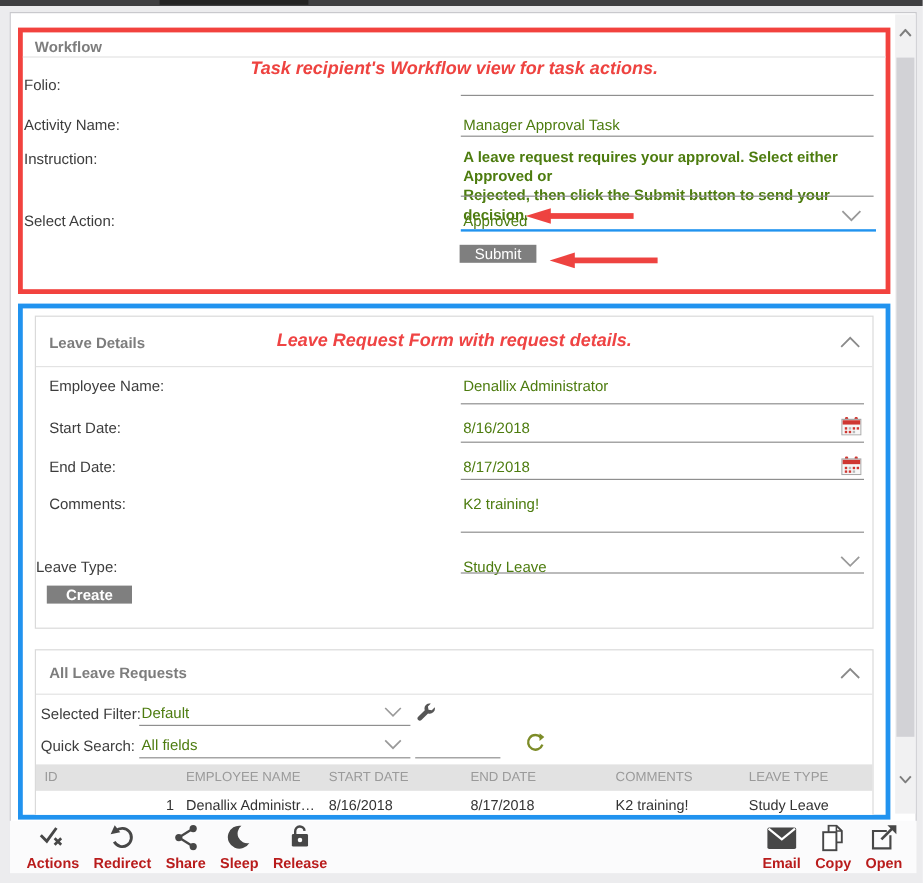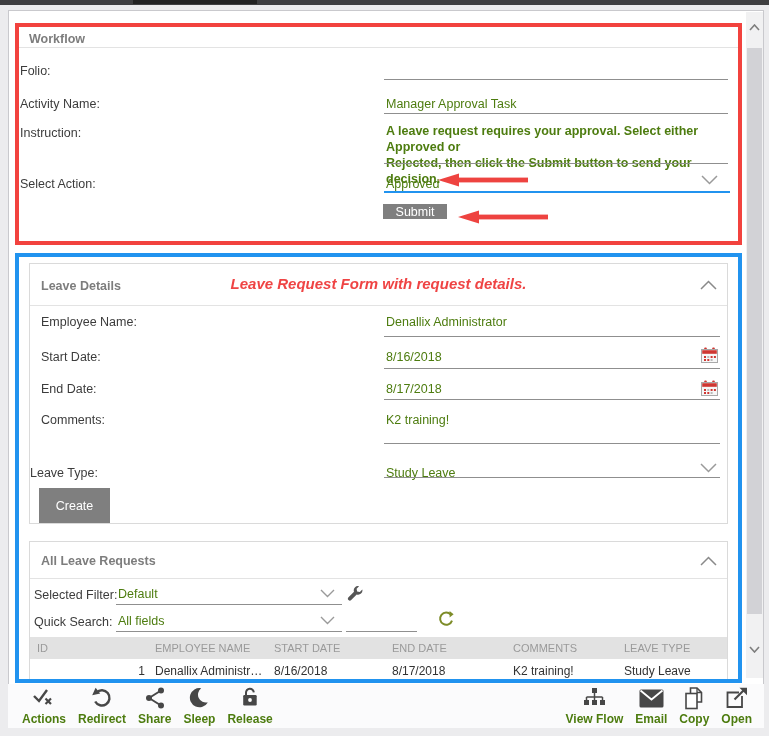--- a/index.html
+++ b/index.html
@@ -52,40 +52,41 @@
   .tbl-head span { font-size:11px; color:#9a9a9a; }
   .tbl-data { height:24px; }
   .tbl-data span { font-size:12px; color:#333; }
   .cell-id { text-align:right; padding-right:10px; }
 
   
   #toolbar { left:8px; top:684px; width:756px; height:44px; background:#fbfbfc; }
   .tb-group { position:absolute; top:2px; display:flex; align-items:flex-start; }
   .tb-item { display:flex; flex-direction:column; align-items:center; cursor:pointer; padding:0 6px; }
   .tb-item .tb-icon { height:24px; display:flex; align-items:center; justify-content:center; }
-  .tb-item .tb-label { font-size:12px; font-weight:bold; color:#4d7c0f; margin-top:2px; white-space:nowrap; }
+  .tb-item .tb-label { font-size:12px; font-weight:bold; color:#b91c1c; margin-top:2px; white-space:nowrap; }
 
   
   #scrollbar { left:746px; top:12px; width:17px; height:666px; background:#f1f1f2; }
   #sb-thumb { left:1px; top:36px; width:15px; height:566px; background:#d2d2d6; position:absolute; }
   .sb-arrow { position:absolute; left:3px; width:11px; height:12px; cursor:pointer; }
 
   svg { display:block; }
 </style>
 </head>
 <body>
 
 <div id="topbar" class="abs"></div>
 <div id="topbar-seg" class="abs"></div>
 
 <div id="panel" class="abs">
 
   <div id="workflow-box" class="abs" style="left:6px; top:12px;">
     <span class="abs sec-title" style="left:10px; top:5px;">Workflow</span>
     <div class="abs divider" style="left:0; top:20px; width:719px;"></div>
+    <div class="abs annotation-red" style="left:0; top:22px; width:719px;">Task recipient's Workflow view for task actions.</div>
 
     <span class="abs flabel" style="left:1px; top:37px;">Folio:</span>
     <span class="abs fvalue" style="left:367px; top:37px;"></span>
     <div class="abs underline" style="left:365px; top:52px; width:344px;"></div>
 
     <span class="abs flabel" style="left:1px; top:70px;">Activity Name:</span>
     <span class="abs fvalue" style="left:367px; top:70px;">Manager Approval Task</span>
     <div class="abs underline" style="left:365px; top:86px; width:344px;"></div>
 
     <span class="abs flabel" style="left:1px; top:99px;">Instruction:</span>
@@ -178,21 +179,21 @@
 
       <span class="abs flabel" style="left:0; top:202px;">Leave Type:</span>
       <span class="abs fvalue" style="left:356px; top:202px;">Study Leave</span>
       <span class="abs chev-btn" style="left:670px; top:199px;">
         <svg width="17" height="10" viewBox="0 0 17 10">
             <polyline points="1,1 8.5,8.5 16,1" fill="none" stroke="#9a9a9a" stroke-width="1.5"></polyline>
           </svg>
       </span>
       <div class="abs underline" style="left:354px; top:213px; width:336px;"></div>
 
-      <button class="abs btn-gray" style="left:9px; top:224px; width:71px; height:35px;">Create</button>
+      <button class="abs btn-gray" style="left:9px; top:224px; width:71px; height:15px;font-weight:bold;">Create</button>
     </div>
 
     <div class="abs card" style="left:10px; top:284px; width:699px; height:141px;">
       <span class="abs sec-title" style="left:11px; top:12px;">All Leave Requests</span>
       <span class="abs chev-btn" style="left:670px; top:14px;">
         <svg width="17" height="10" viewBox="0 0 17 10">
             <polyline points="1,9 8.5,1.5 16,9" fill="none" stroke="#8a8a8a" stroke-width="1.5"></polyline>
           </svg>
       </span>
       <div class="abs divider" style="left:0; top:36px; width:697px;"></div>
@@ -297,36 +298,20 @@
           <circle cx="9" cy="13" r="1.9" fill="#fff"></circle>
         </svg>
       </span>
       <span class="tb-label">Release</span>
     </div>
   </div>
 
   <div class="tb-group" style="right:6px;">
     <div class="tb-item">
       <span class="tb-icon">
-        <svg width="24" height="22" viewBox="0 0 24 22">
-          <rect x="10" y="1" width="5" height="5" fill="#474747"></rect>
-          <line x1="12.5" y1="6" x2="12.5" y2="10" stroke="#474747" stroke-width="1.5"></line>
-          <line x1="4.5" y1="10" x2="20.5" y2="10" stroke="#474747" stroke-width="1.5"></line>
-          <line x1="4.5" y1="10" x2="4.5" y2="13" stroke="#474747" stroke-width="1.5"></line>
-          <line x1="12.5" y1="10" x2="12.5" y2="13" stroke="#474747" stroke-width="1.5"></line>
-          <line x1="20.5" y1="10" x2="20.5" y2="13" stroke="#474747" stroke-width="1.5"></line>
-          <rect x="2" y="13" width="5" height="5" fill="#474747"></rect>
-          <rect x="10" y="13" width="5" height="5" fill="#474747"></rect>
-          <rect x="18" y="13" width="5" height="5" fill="#474747"></rect>
-        </svg>
-      </span>
-      <span class="tb-label">View Flow</span>
-    </div>
-    <div class="tb-item">
-      <span class="tb-icon">
         <svg width="25" height="19" viewBox="0 0 25 19">
           <rect x="0.5" y="0.5" width="24" height="18" rx="1.5" fill="#474747"></rect>
           <polyline points="1.5,1.5 12.5,10.5 23.5,1.5" fill="none" stroke="#fff" stroke-width="1.8"></polyline>
         </svg>
       </span>
       <span class="tb-label">Email</span>
     </div>
     <div class="tb-item">
       <span class="tb-icon">
         <svg width="20" height="23" viewBox="0 0 20 23">

